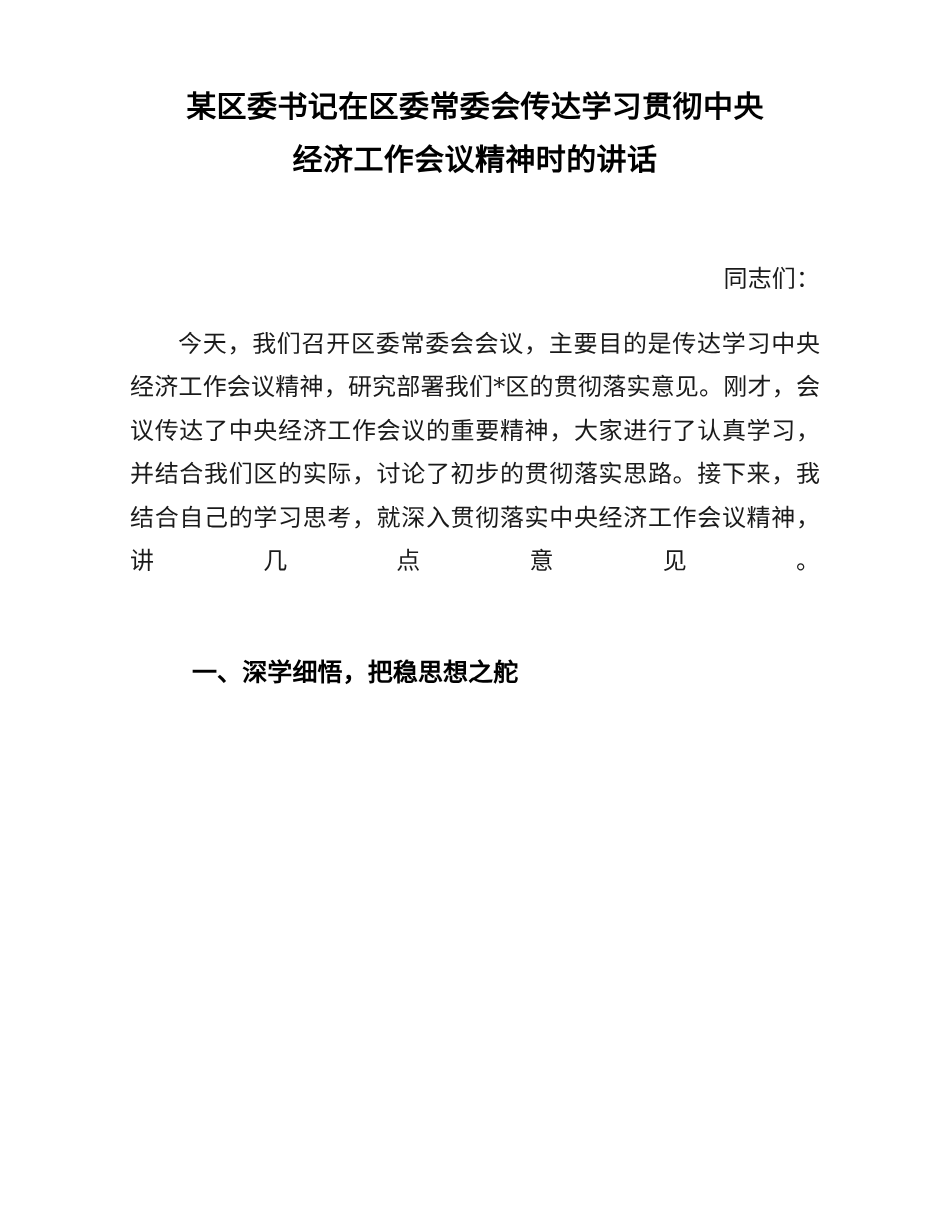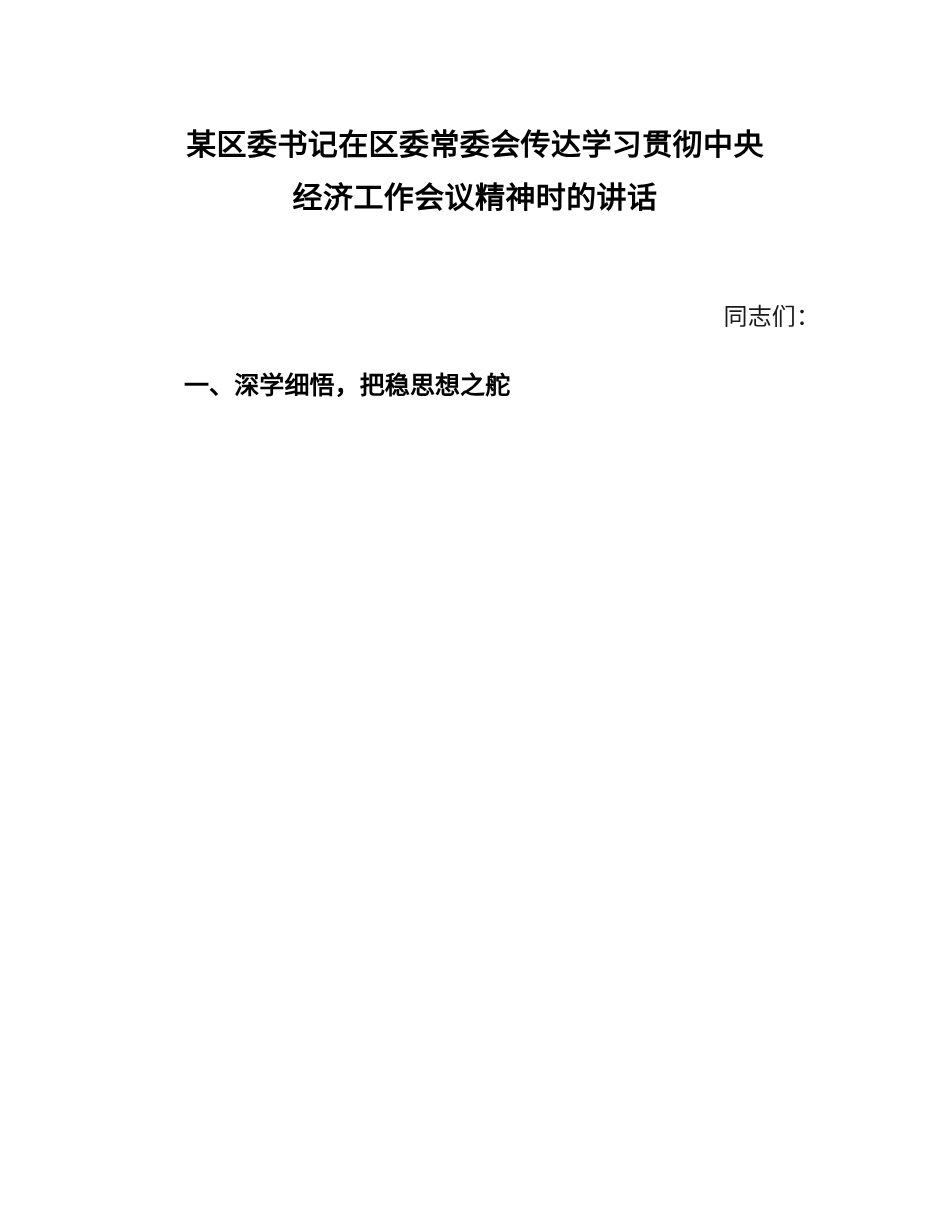--- a/index.html
+++ b/index.html
@@ -28,21 +28,21 @@
   .doc-body {
     position: absolute;
     left: 130px;
     top: 0;
     width: 690px;
   }
 
   
   .doc-title {
     margin: 0;
-    padding-top: 118px;
+    padding-top: 80px;
     font-family: "DejaVu Sans", "Liberation Sans", sans-serif;
     font-size: 30px;
     font-weight: 700;
     line-height: 53px;
     text-align: center;
     letter-spacing: 0.4px;
     color: #000000;
     word-break: break-all;
   }
 
@@ -88,21 +88,21 @@
     display: inline-block;
     width: 100%;
   }
 
   .section-heading {
     font-family: Liberation Sans, sans-serif;
     font-weight: 700;
     font-size: 25px;
     text-indent: 2em;
     text-align: left;
-    margin: 4px;
+    margin: 12px;
     margin-top: 24px;
     color: #000000;
   }
 
   .section-heading::after {
     content: none;
   }
 </style>
 </head>
 <body>
@@ -110,18 +110,19 @@
 <div class="page">
   <div class="doc-body">
 
     <h1 class="doc-title">
       <span>某区委书记在区委常委会传达学习贯彻中央</span><br>
       <span>经济工作会议精神时的讲话</span>
     </h1>
 
     <p class="salutation">同志们：</p>
 
+    <p class="para">今天，我们召开区委常委会会议，主要目的是传达学习中央经济工作会议精神，研究部署我们*区的贯彻落实意见。刚才，会议传达了中央经济工作会议的重要精神，大家进行了认真学习，并结合我们区的实际，讨论了初步的贯彻落实思路。接下来，我结合自己的学习思考，就深入贯彻落实中央经济工作会议精神，讲几点意见。</p>
 
     <h2 class="section-heading">一、深学细悟，把稳思想之舵</h2>
 
 
   </div>
 </div>
 
 </body></html>

